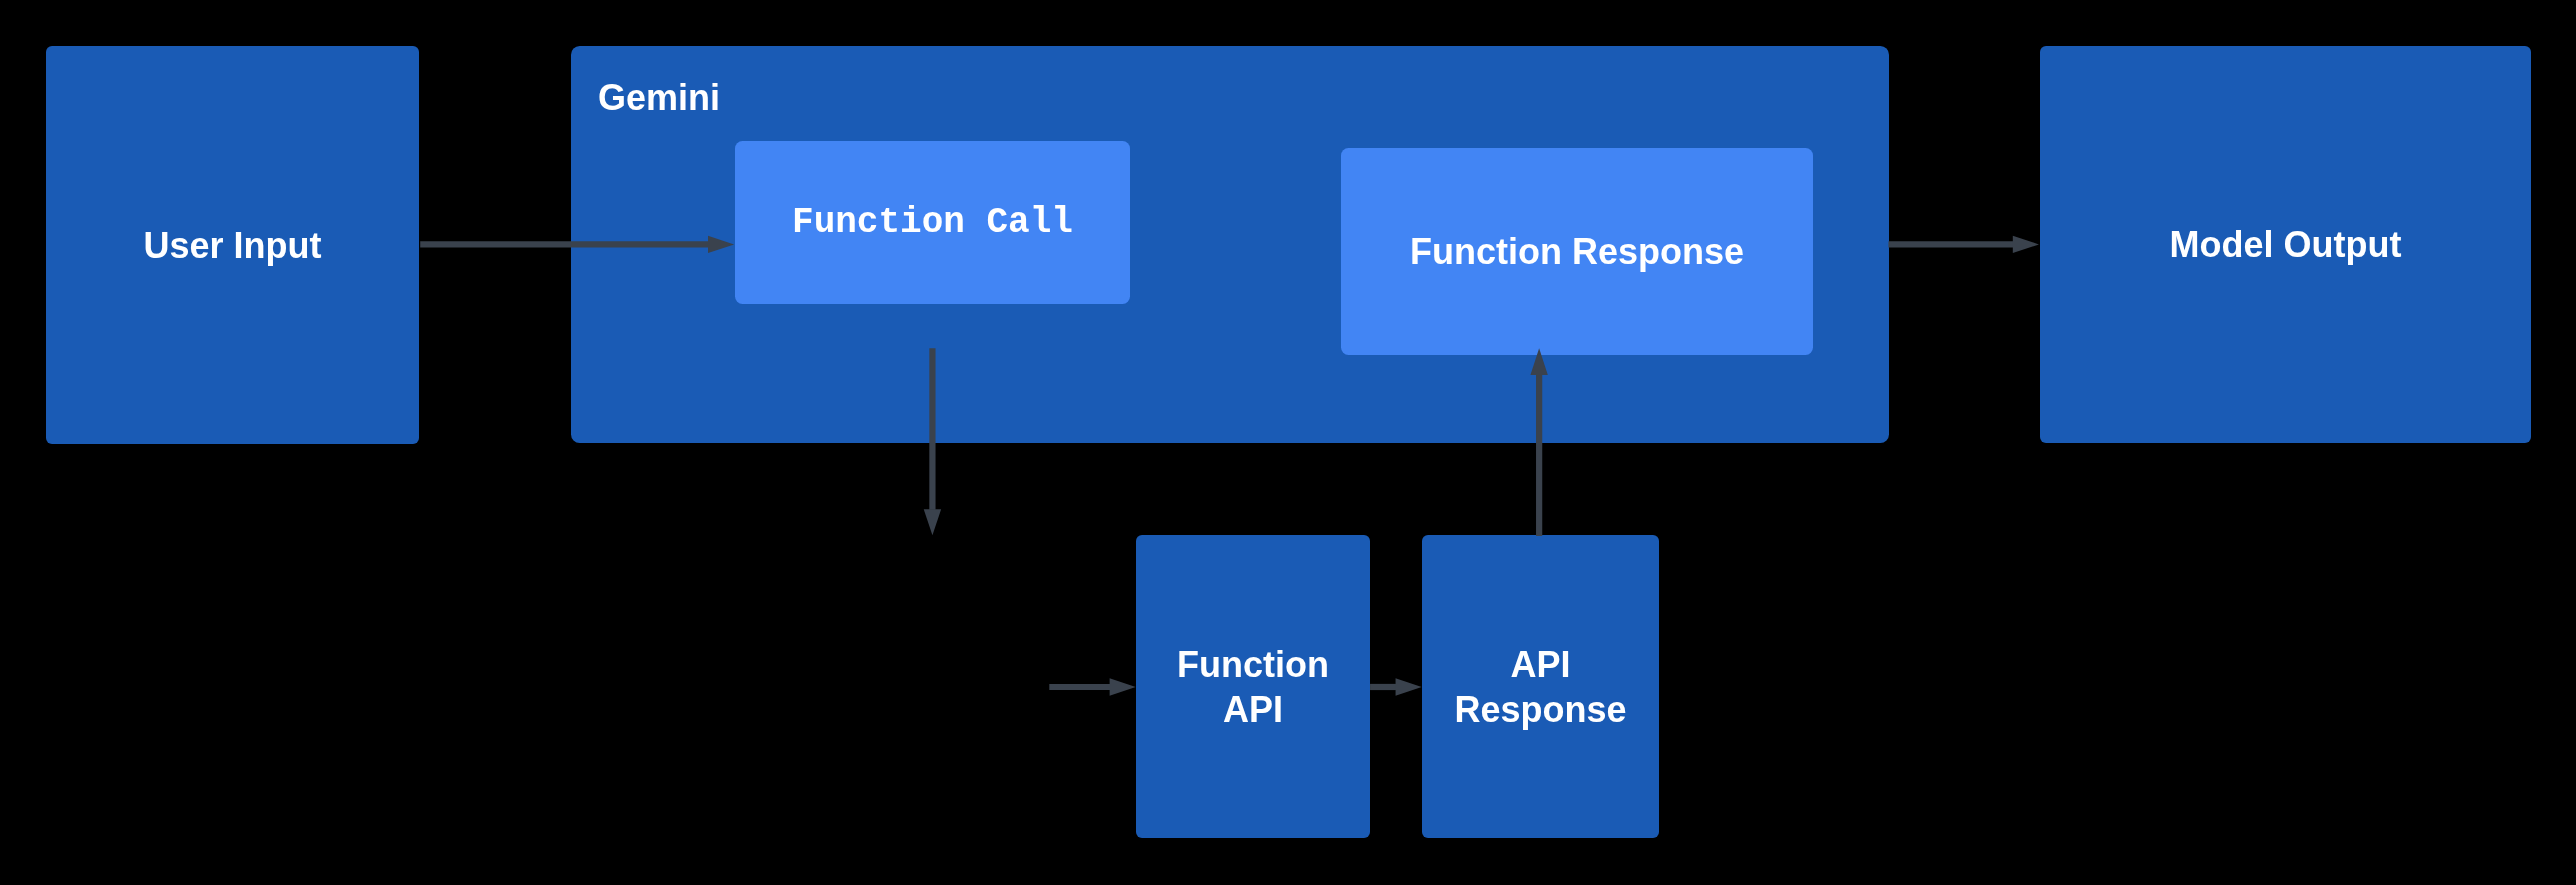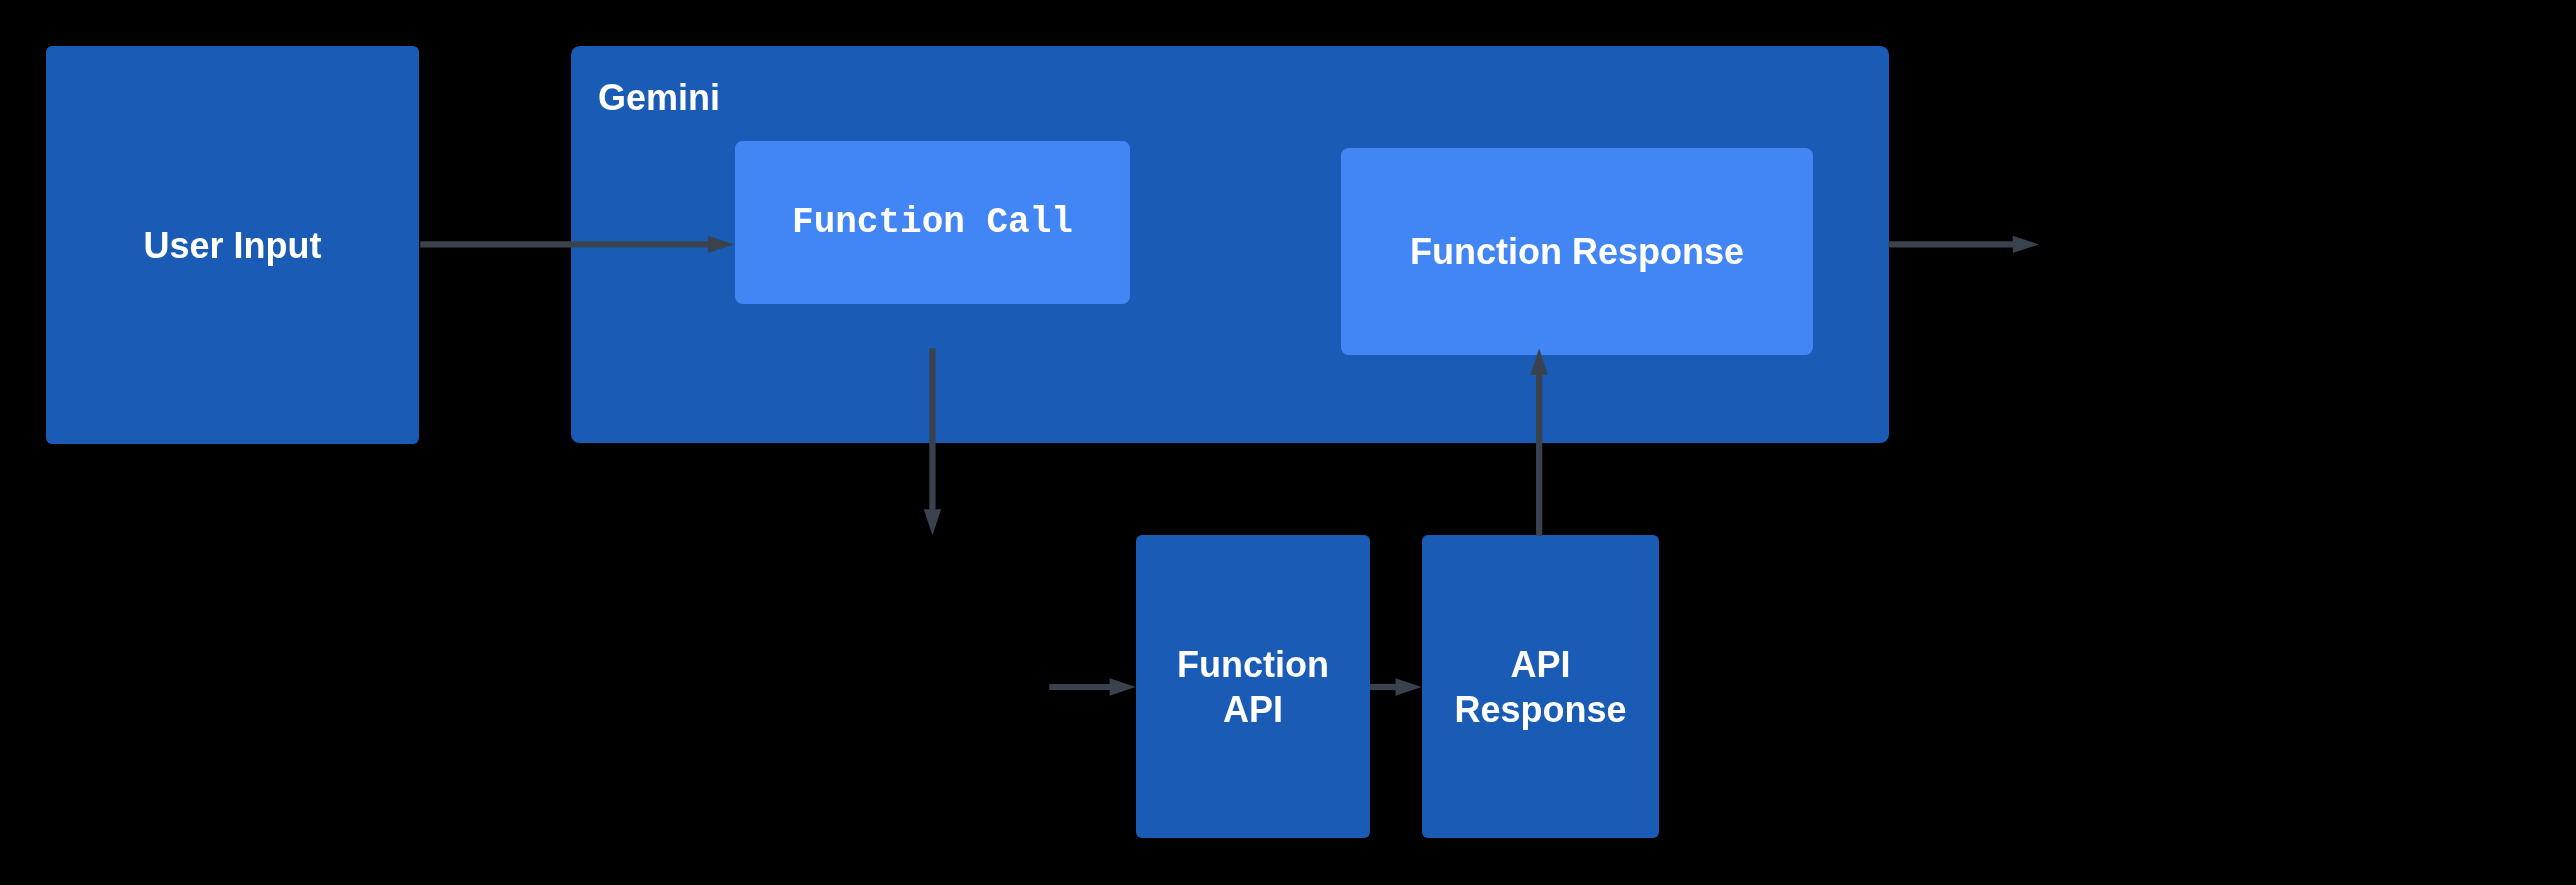--- a/index.html
+++ b/index.html
@@ -117,20 +117,23 @@
   </div>
 
   <div class="node accent n-function-call">
     <span class="label">Function Call</span>
   </div>
 
   <div class="node accent n-function-response">
     <span class="label">Function Response</span>
   </div>
 
+  <div class="node primary n-model-output">
+    <span class="label">Model Output</span>
+  </div>
 
 
   <div class="node primary n-external-api">
     <span class="label">Function API</span>
   </div>
 
   <div class="node primary n-api-response">
     <span class="label">API Response</span>
   </div>
 

